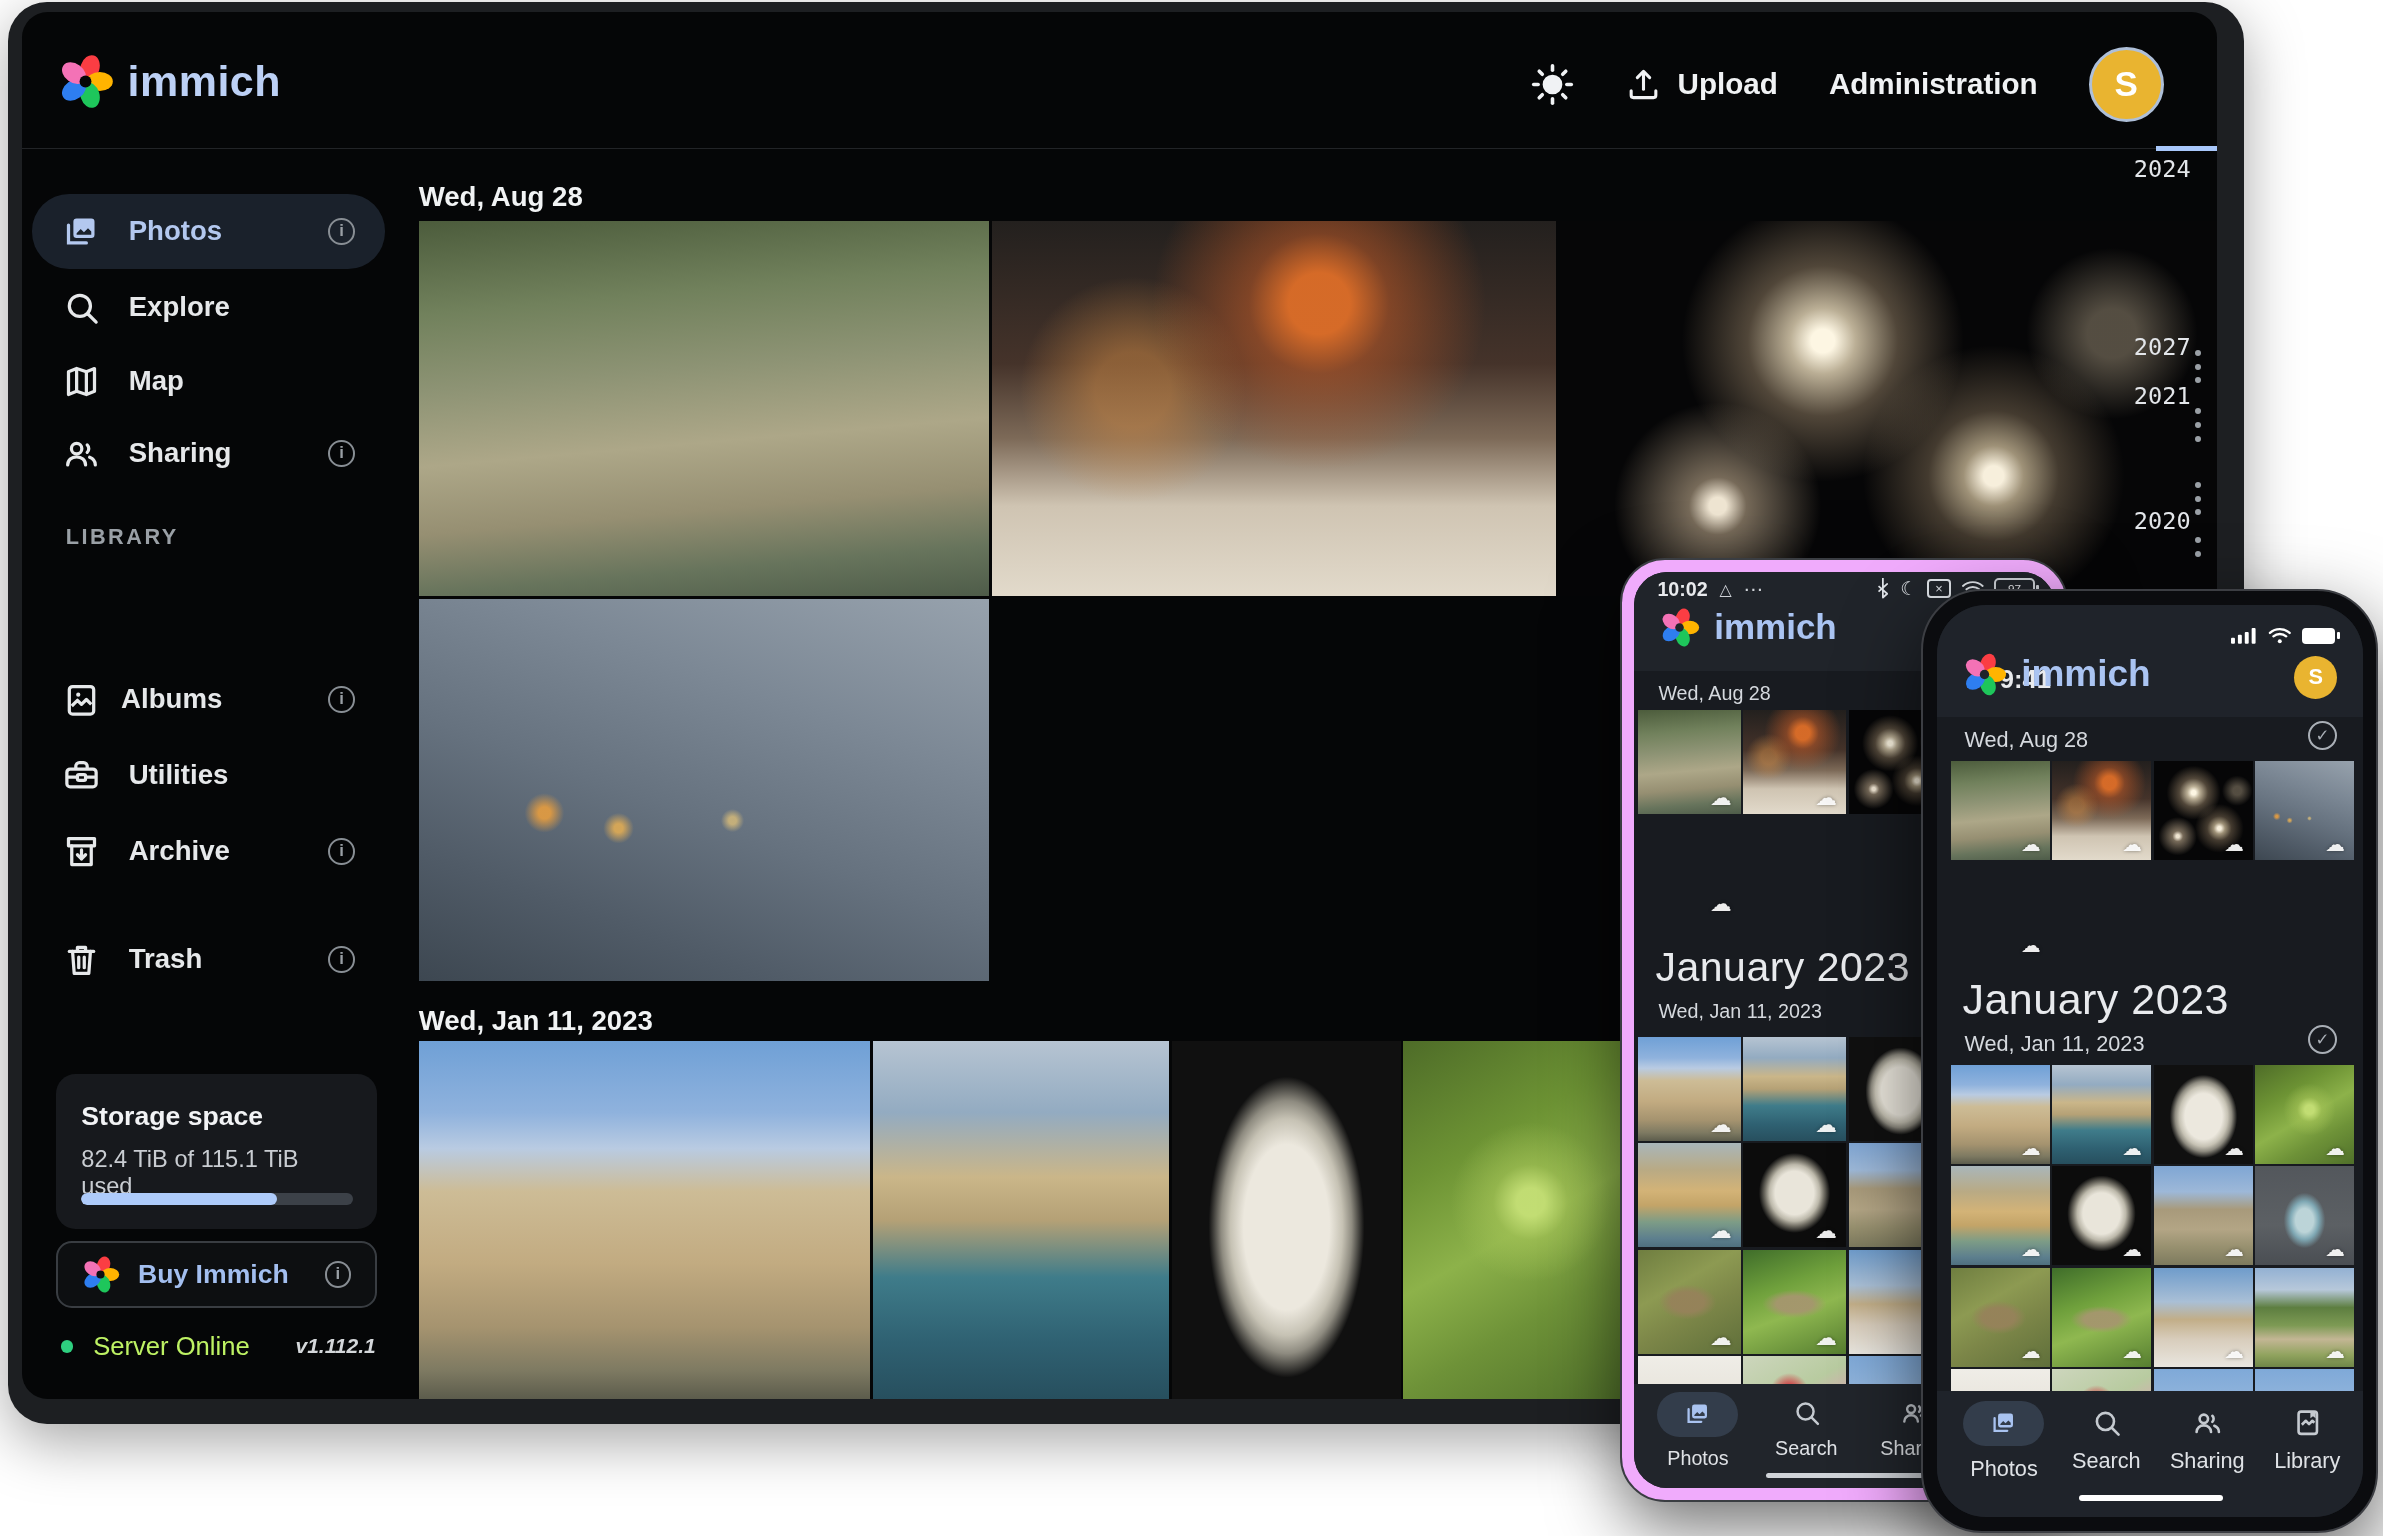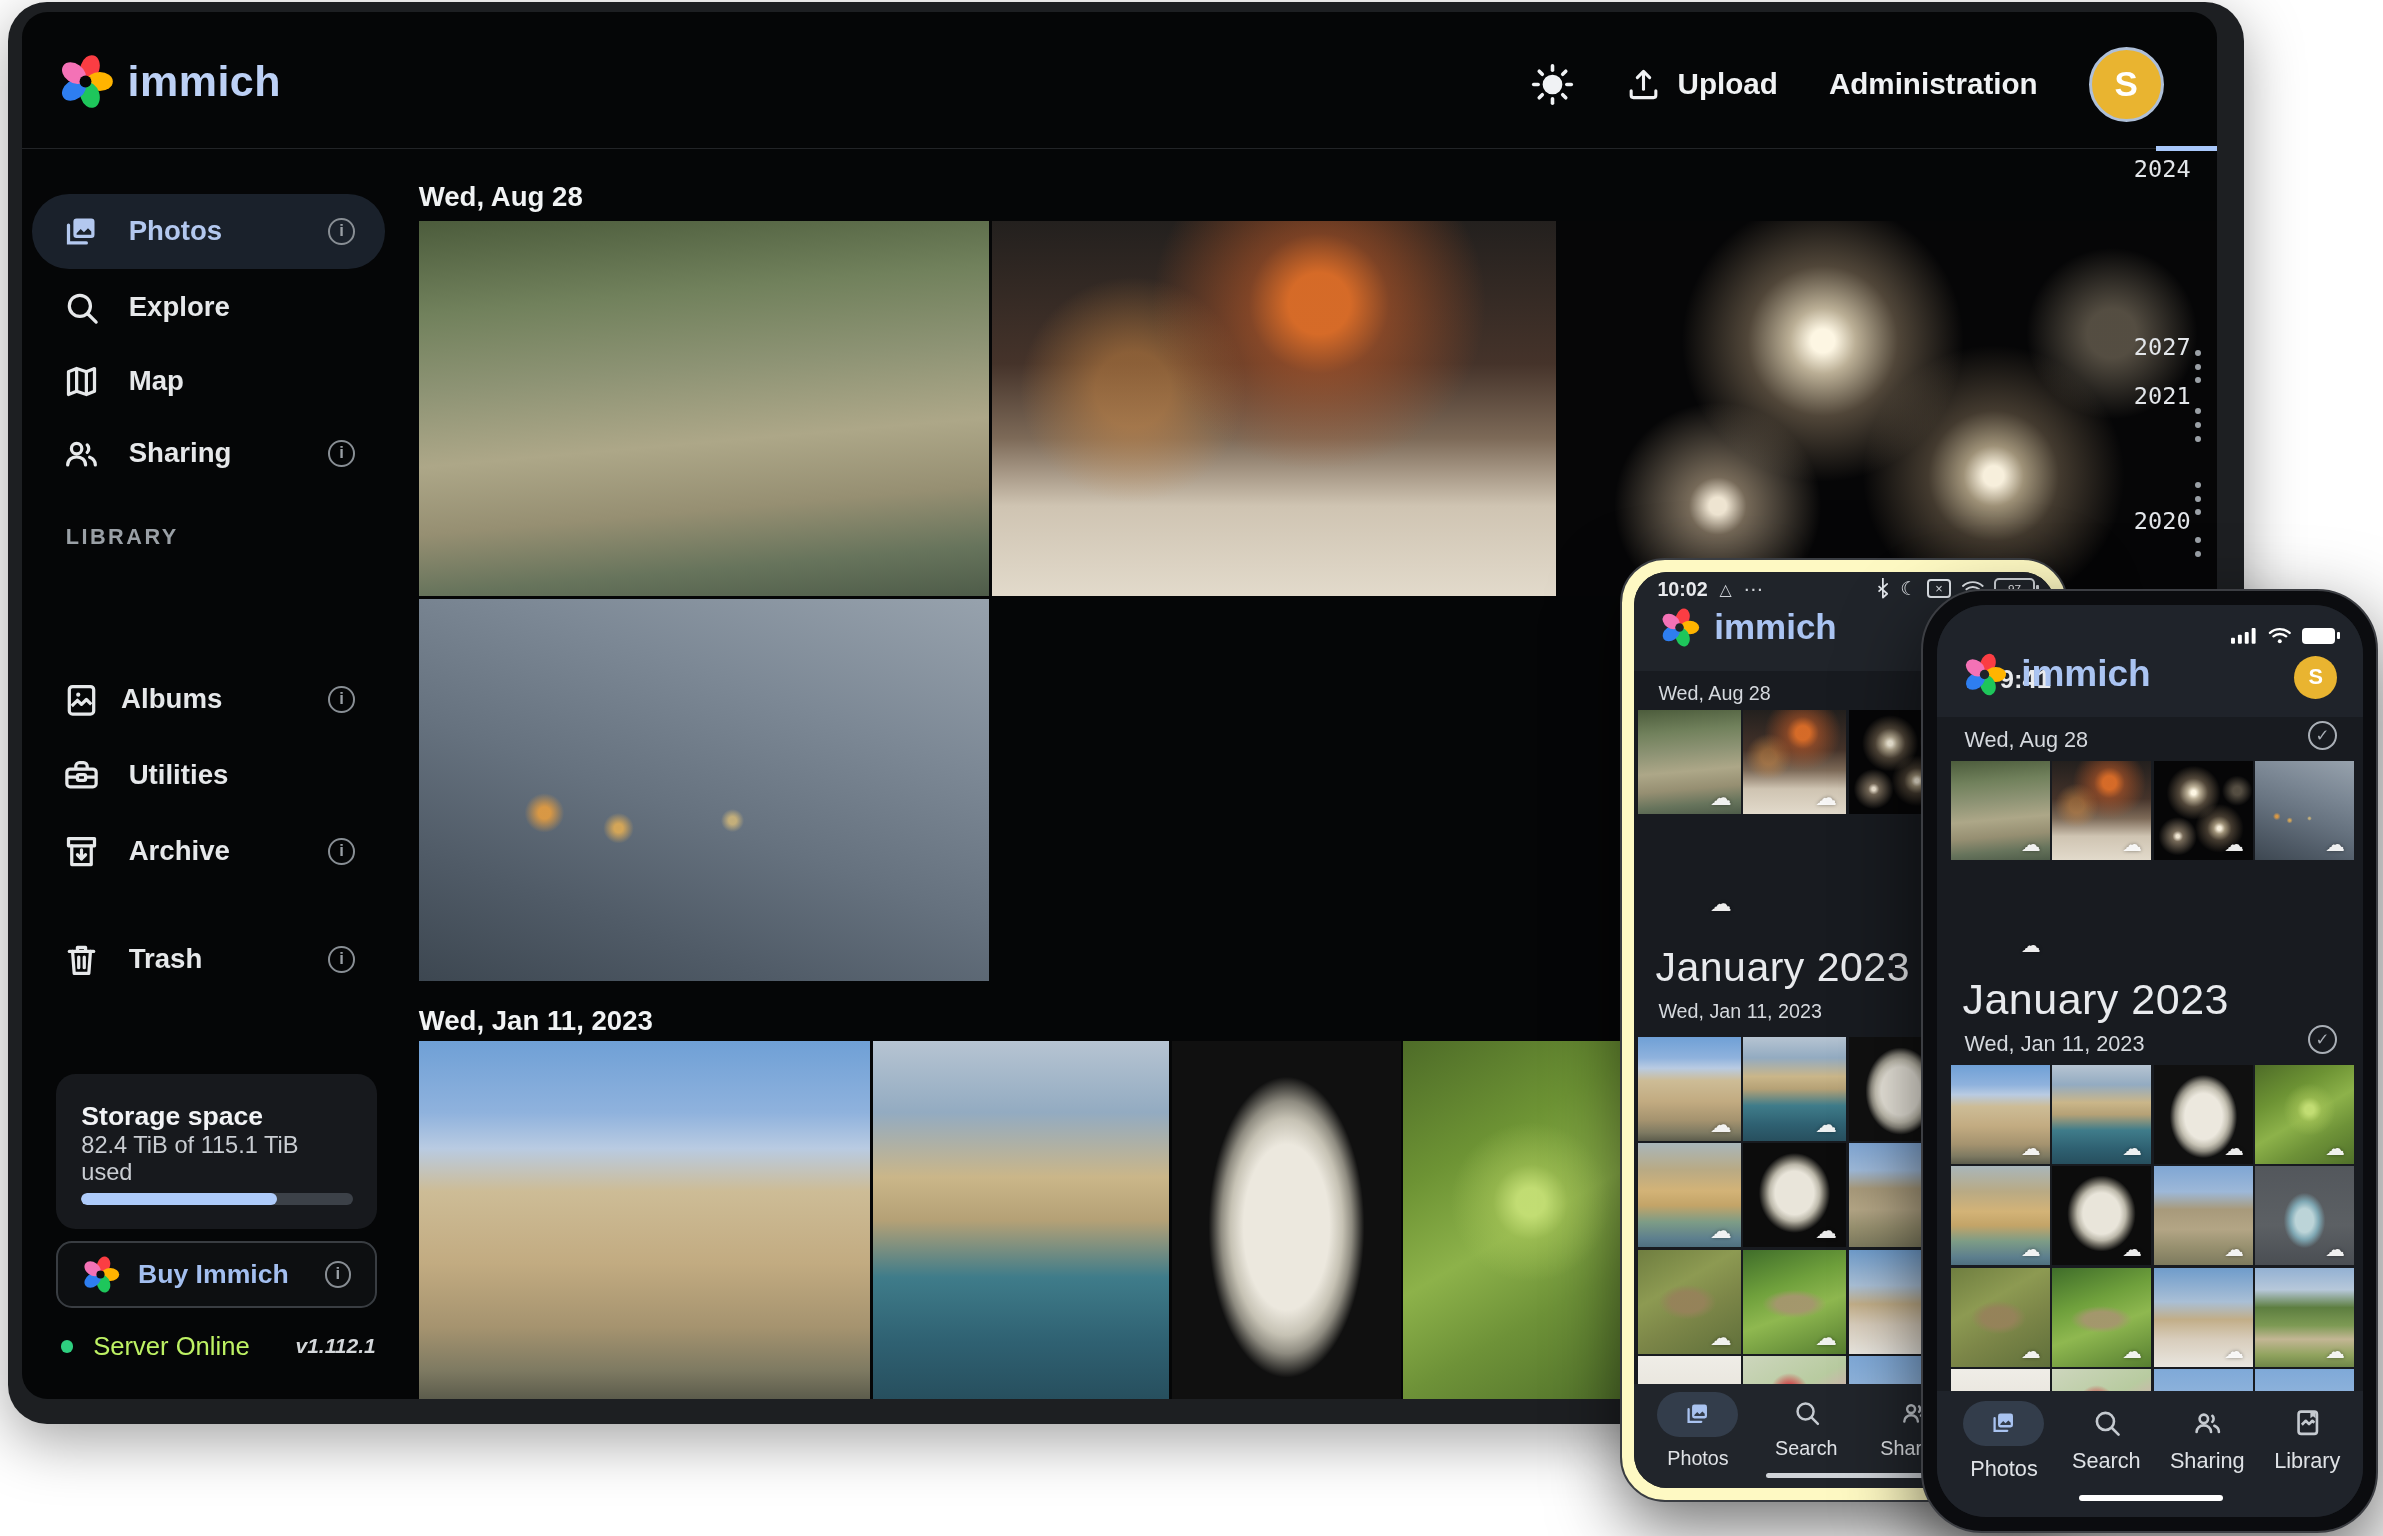--- a/index.html
+++ b/index.html
@@ -38,21 +38,21 @@
   .lib-heading { position:absolute; left:44px; top:512px; font-size:21.7px; font-weight:600;
     color:#9aa0a6; letter-spacing:2.5px; }
   .info-dot { width:26.6px; height:26.6px; border:2px solid #888e94; border-radius:50%;
     color:#9aa0a6; font-size:16.7px; display:flex; align-items:center; justify-content:center; font-weight:600;}
   .info-dot::before { content:"i"; }
 
   
   .storage-card { position:absolute; left:34px; top:1062px; width:321px; height:155px;
     background:#17191d; border-radius:19.7px; padding:27.6px 25.6px; }
   .storage-title { font-size:26.6px; font-weight:700; color:#f2f3f5; }
-  .storage-usage { font-size:23.6px; color:#c9cdd2; margin-top:0; }
+  .storage-usage { font-size:23.6px; color:#c9cdd2; margin-top:14px; }
   .progress-track { position:absolute; left:25.6px; right:23.6px; bottom:23.6px; height:12.8px;
     border-radius:6.9px; background:#3c4148; overflow:hidden; }
   .progress-fill { height:100%; border-radius:6.9px; background:#aecbfa; }
   .buy-btn { position:absolute; left:34px; top:1229px; width:321px; height:67px;
     border:2px solid #393d42; border-radius:15.8px; background:#0d0f11;
     display:flex; align-items:center; padding:0 23.6px; gap:17.7px; }
   .buy-label { flex:1; font-size:26.6px; font-weight:700; color:#a3bff0; }
   .server-row { position:absolute; left:39px; top:1320px; width:315px; display:flex; align-items:center; gap:19.7px; }
   .server-dot { width:12.8px; height:12.8px; border-radius:50%; background:#2ecf7f; }
   .server-label { font-size:25.6px; font-weight:400; color:#bef264; flex:1; }
@@ -104,21 +104,21 @@
       linear-gradient(160deg,#3f6d2a 0%,#6fa03c 35%,#8fb850 58%,#567e30 100%); }
   .ph-winterchurch { background:linear-gradient(180deg,#6f9ccb 0%,#a9bfd6 34%,#c2ae88 52%,#d8cdbc 72%,#e9e6df 100%); }
   .ph-alpine { background:linear-gradient(180deg,#93b1d3 0%,#b7c8da 22%,#5d7e40 40%,#7d9a54 58%,#c3b694 72%,#90a35e 88%,#6f8648 100%); }
   .ph-white { background:linear-gradient(180deg,#efede7 0%,#e2ddd2 70%,#cdbf9f 100%); }
   .ph-flowers { background:radial-gradient(circle at 45% 35%,rgba(210,50,60,.9) 0 8%,transparent 22%),
       linear-gradient(150deg,#cdd6bd 0%,#b8cba0 40%,#d9a8b2 65%,#9fb784 100%); }
   .ph-sky { background:linear-gradient(180deg,#7fa9d8 0%,#a6c2e0 70%,#c0d2e6 100%); }
 
   
   .phone1 { position:absolute; left:1620px; top:558px; width:448px; height:944px;
-    background:#fef9c3; border:2px solid #3a3d42; border-radius:45px;
+    background:#f0abfc; border:2px solid #3a3d42; border-radius:45px;
     box-shadow:0 25.6px 69px rgba(0,0,0,.55); }
   .phone1-screen { position:absolute; left:11.8px; top:11.8px; width:421px; height:916px;
     background:#181b20; border-radius:33px; overflow:hidden; }
   .phone2 { position:absolute; left:1921px; top:589px; width:457px; height:944px;
     background:#0b0c0f; border:2px solid #3c3e43; border-radius:61px;
     box-shadow:0 29.6px 79px rgba(0,0,0,.6); }
   .phone2-screen { position:absolute; left:13.8px; top:13.8px; width:426px; height:912px;
     background:#181b20; border-radius:49px; overflow:hidden; }
 
   .p-statustime { font-size:19.7px; font-weight:600; color:#e8eaed; }

